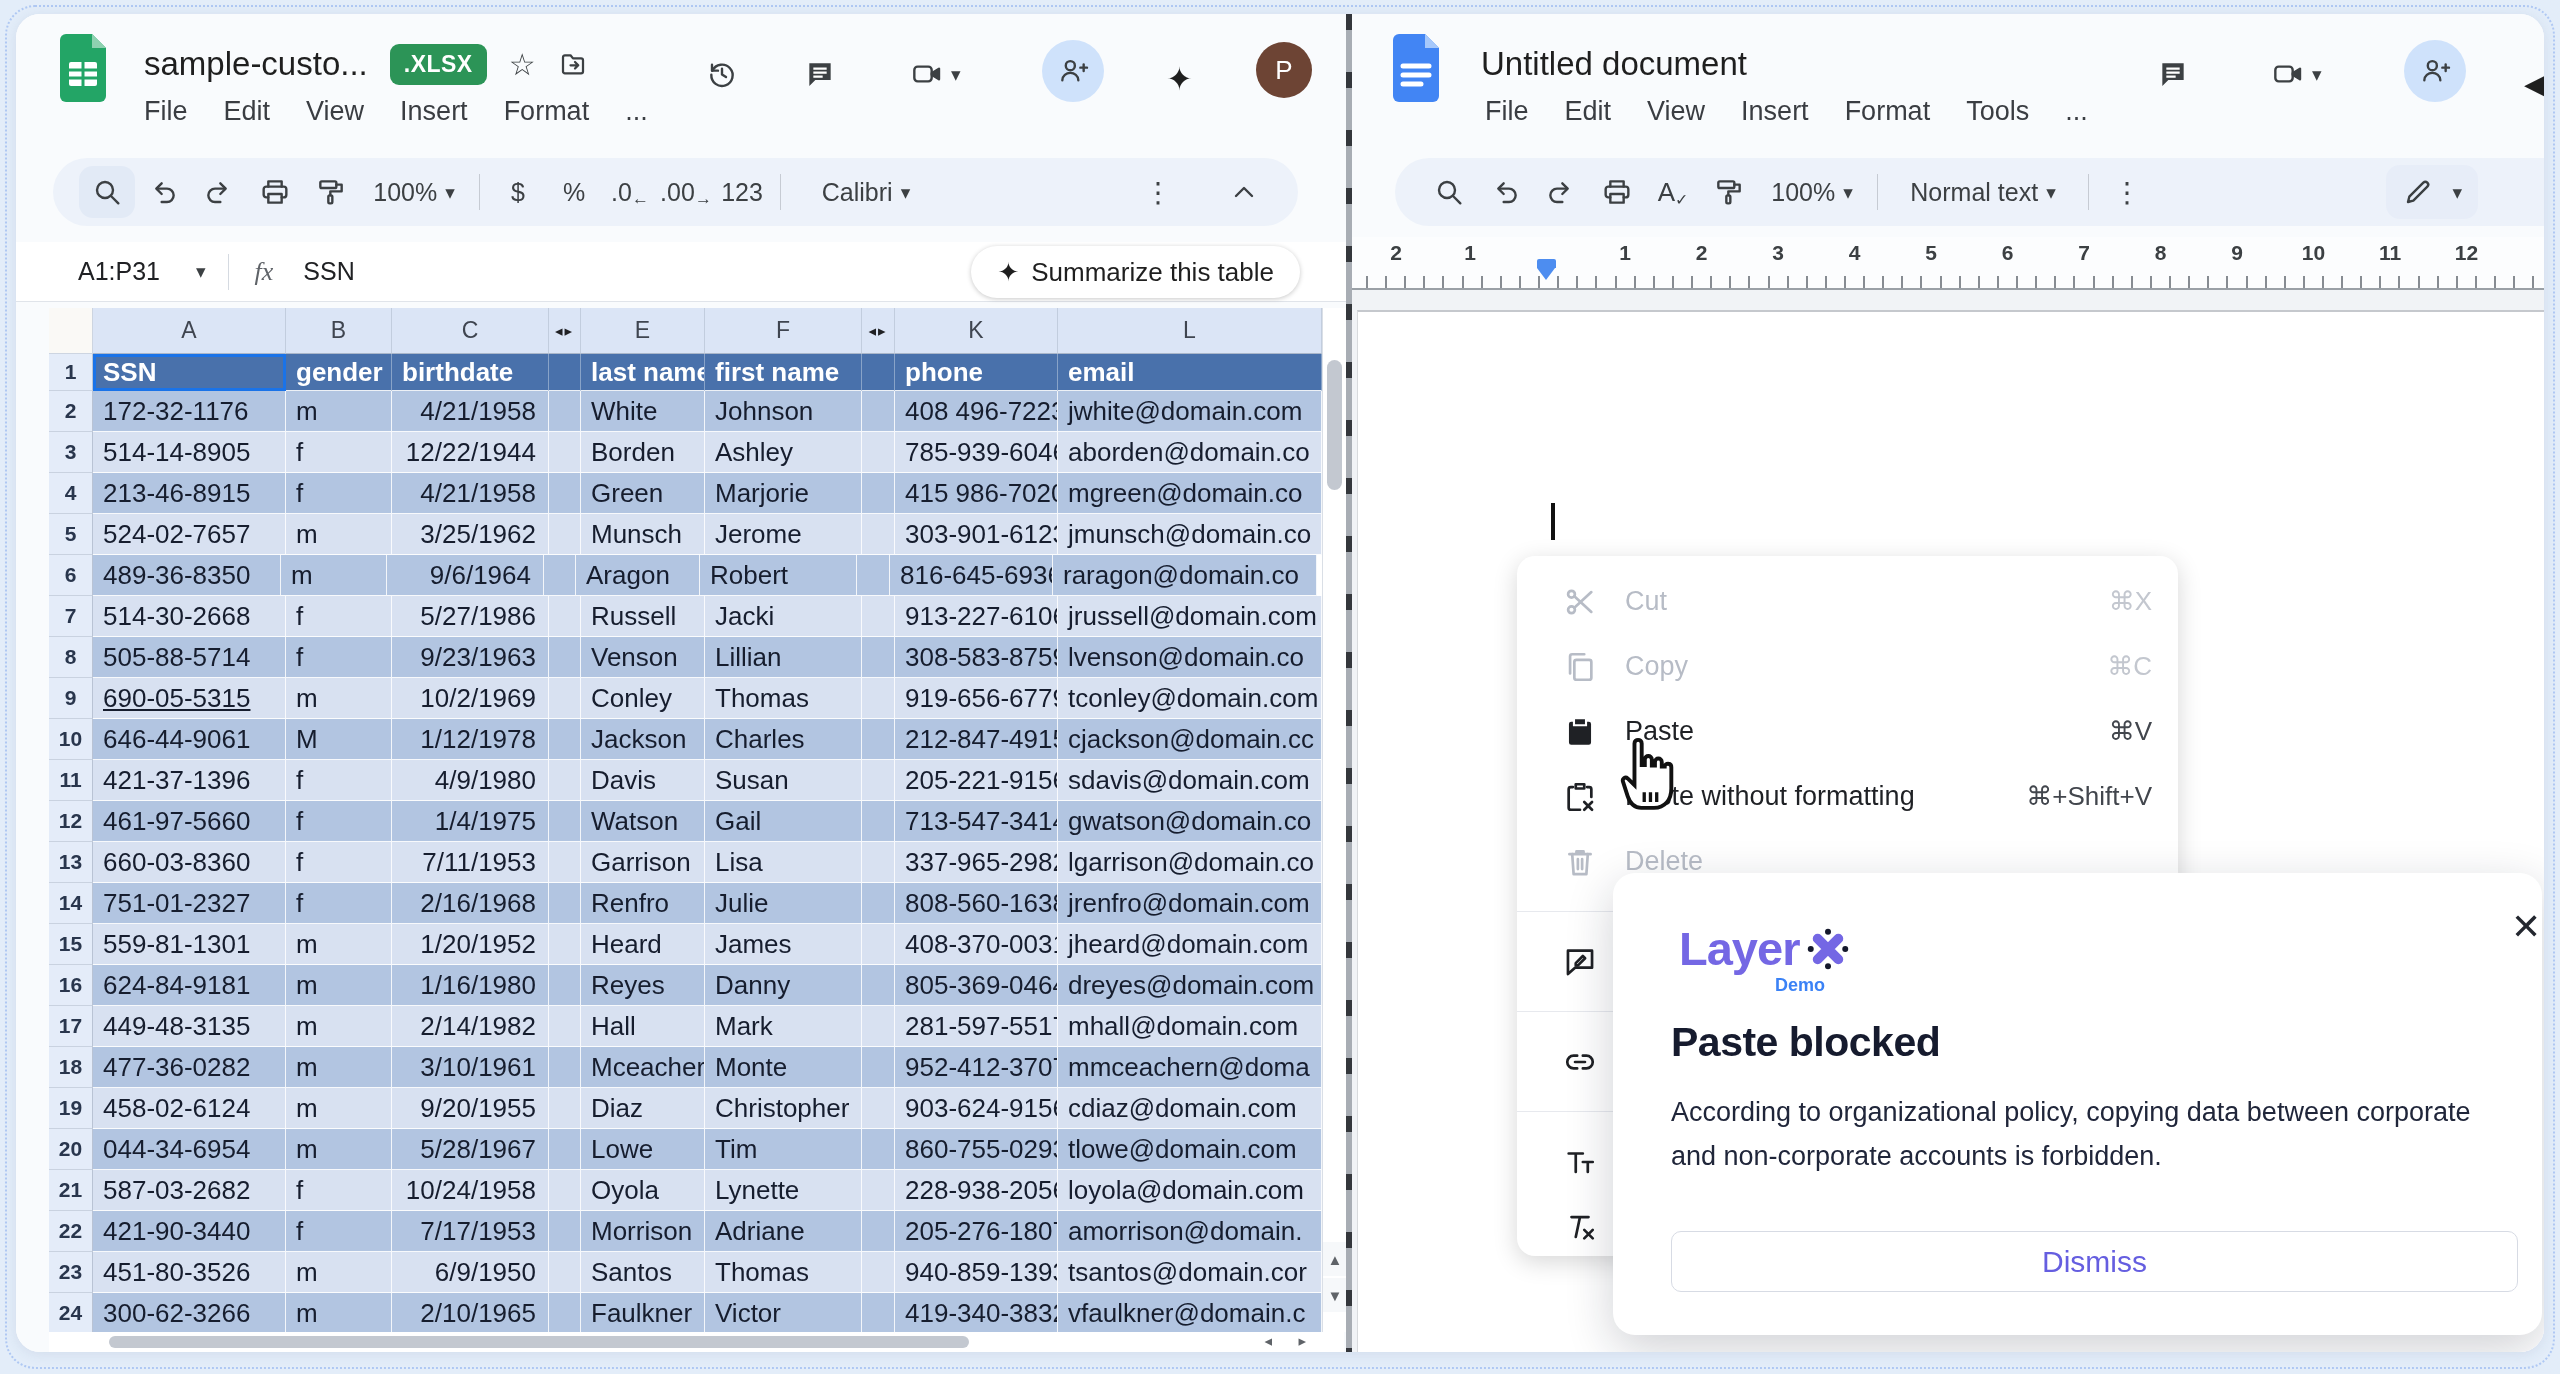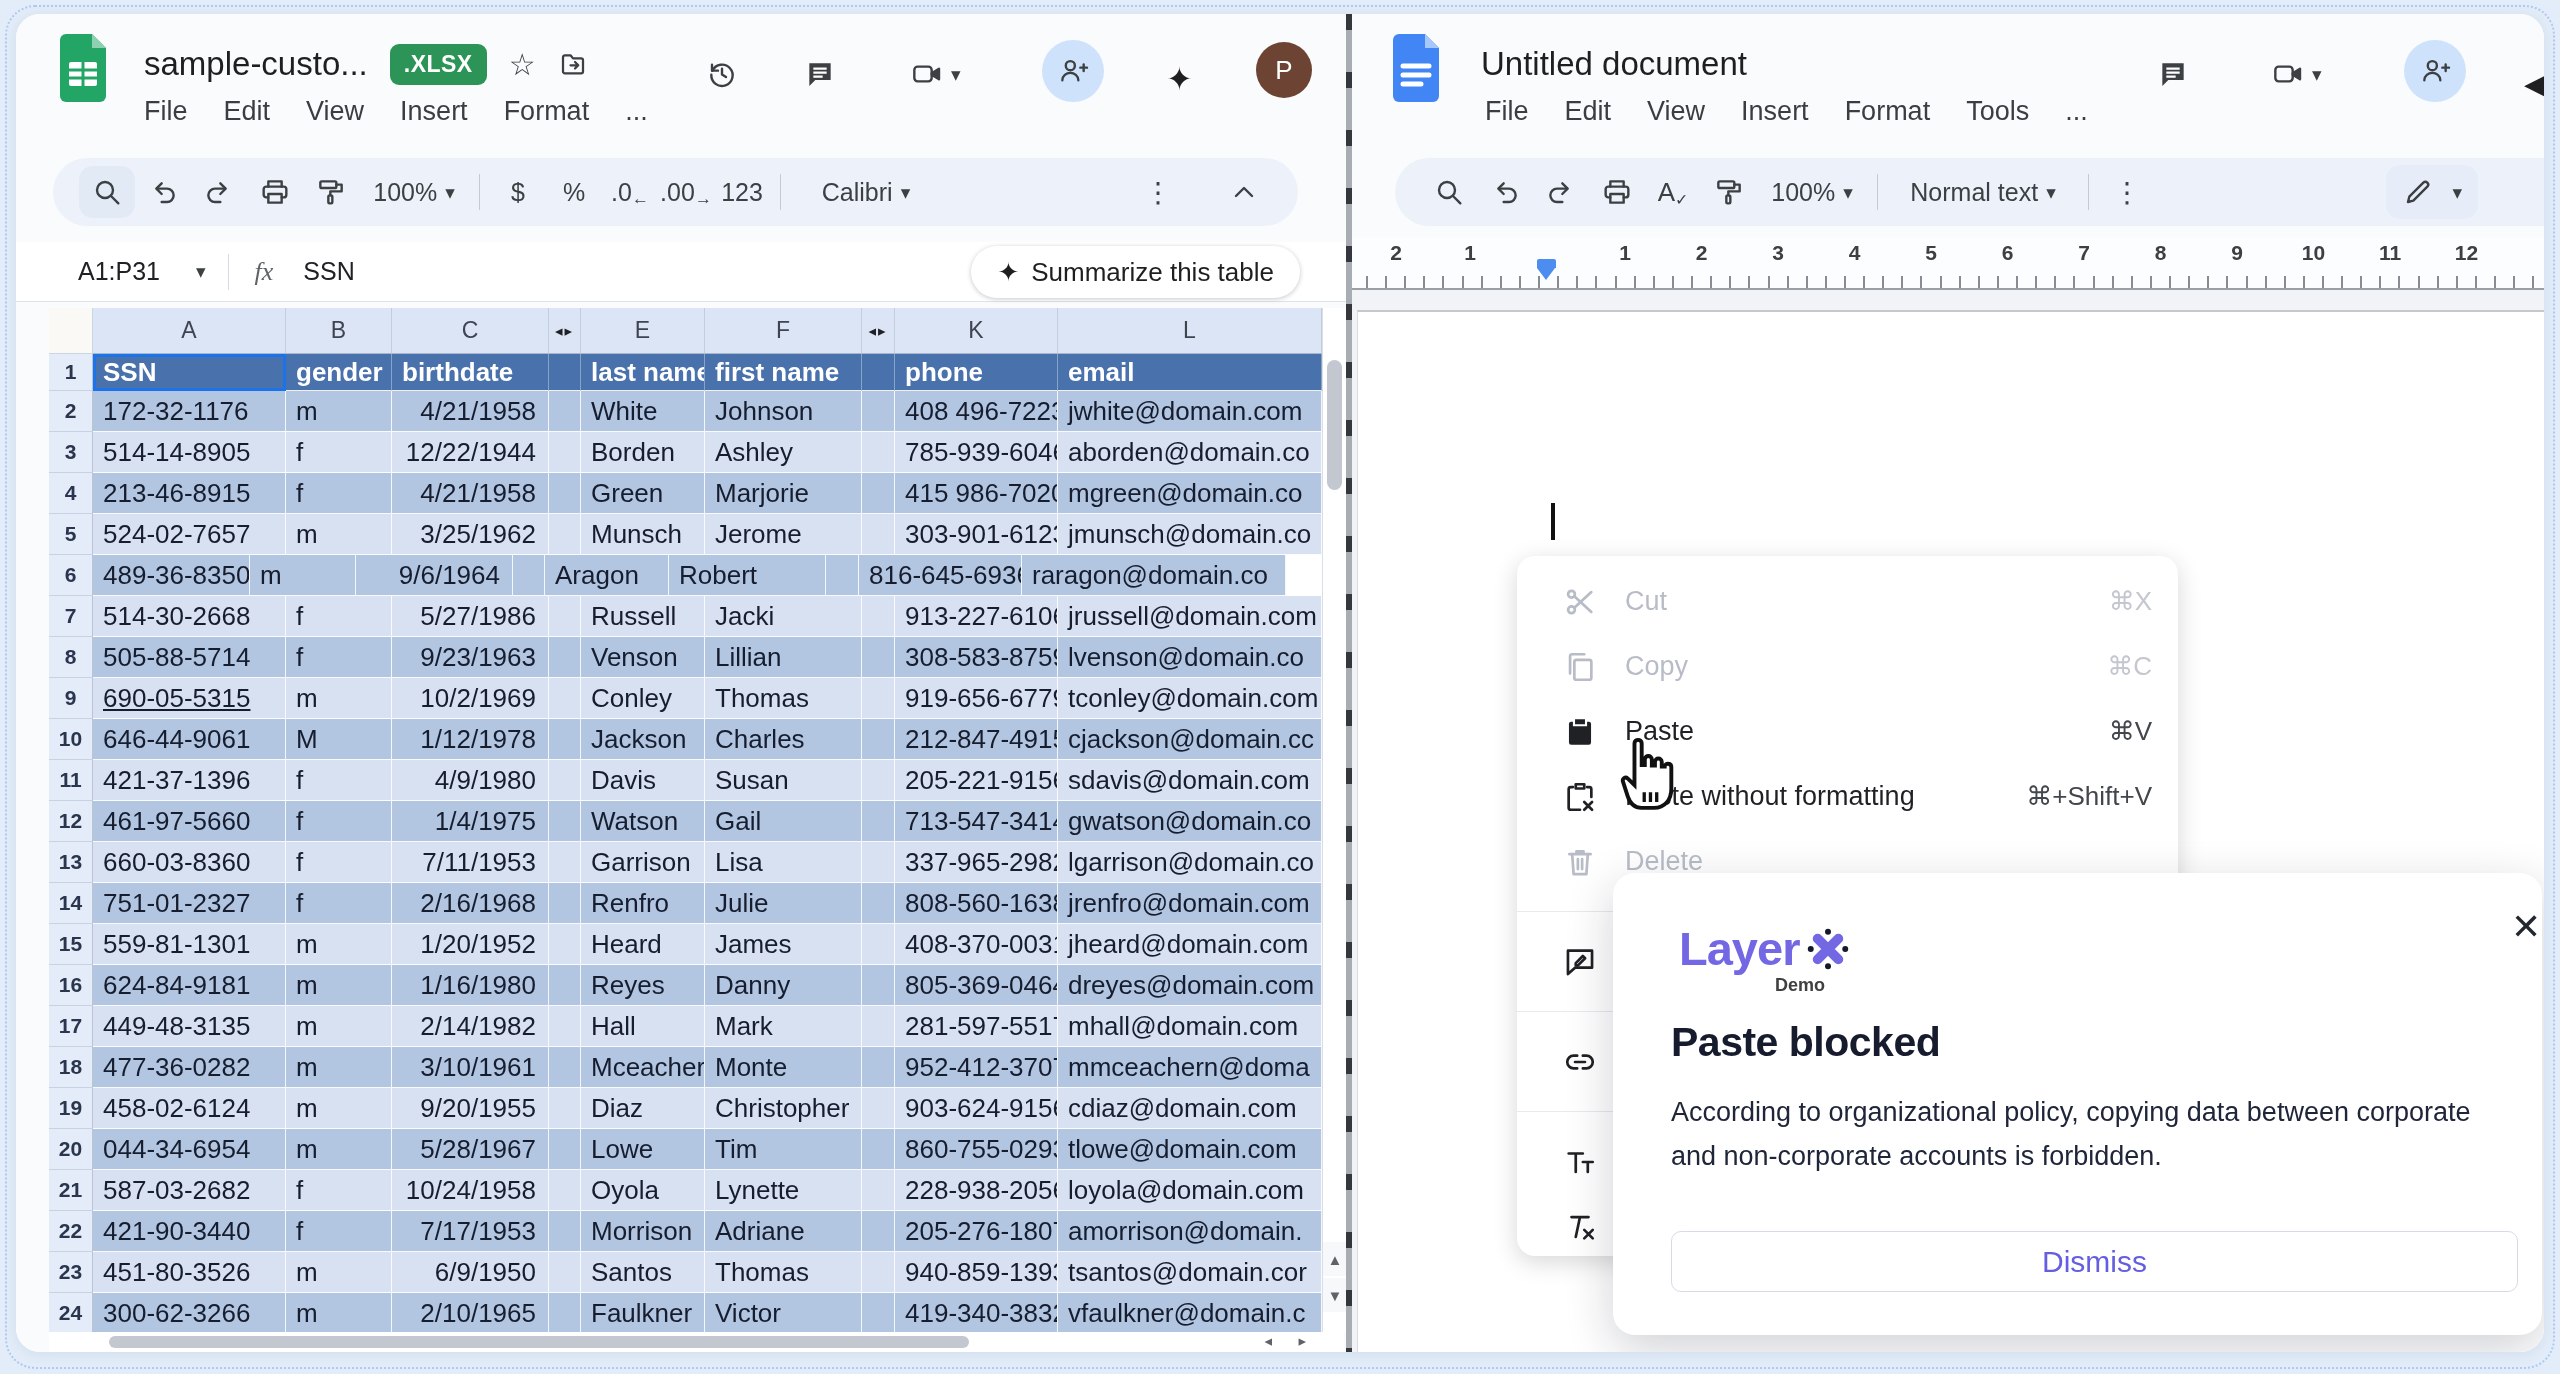--- a/index.html
+++ b/index.html
@@ -91,21 +91,21 @@
   .cm-item.disabled .lbl { color:#b7bcc6; }
   .cm-item.disabled .sc { color:#c3c7cf; }
   .cm-div { height:1px; background:#e7e9ee; margin:17px 0;}
   .hand { position:absolute; left:262px; top:712px; width:78px; z-index:8;}
 
   
   .popup { position:absolute; left:261px; top:859px; width:929px; height:462px; background:#fff; border-radius:22px; box-shadow:0 14px 48px rgba(18,24,46,.20); z-index:10;}
   .close-x { position:absolute; left:895px; top:36px; width:36px; height:36px; font-size:36px; font-weight:300; color:#23272f; line-height:36px; text-align:center;}
   .logo { position:absolute; left:66px; top:48px; display:flex; align-items:center; gap:6px;}
   .logo .word { font-size:47px; color:#7467e4; font-weight:600; letter-spacing:-1px;}
-  .logo-demo { position:absolute; left:162px; top:102px; font-size:18px; font-weight:700; color:#404040;}
+  .logo-demo { position:absolute; left:162px; top:102px; font-size:18px; font-weight:700; color:#3b82f6;}
   .pp-title { position:absolute; left:58px; top:146px; font-size:41px; font-weight:700; color:#161b2e; letter-spacing:-.5px;}
   .pp-body { position:absolute; left:58px; top:218px; width:832px; font-size:27px; color:#20263a; line-height:1.62;}
   .dismiss { position:absolute; left:58px; top:358px; width:847px; height:61px; border:1.5px solid #d7dbe4; border-radius:10px; background:#fff; display:flex; align-items:center; justify-content:center; font-size:30px; color:#655ee0; font-weight:500;}
 </style>
 </head>
 <body>
 
 <div class="card">
 
   <div class="sheets-panel">
@@ -315,21 +315,21 @@
           <div class="cell right" style="width: 157px;">3/25/1962</div>
           <div class="cell" style="width: 32px;"></div>
           <div class="cell" style="width: 124px;">Munsch</div>
           <div class="cell" style="width: 157px;">Jerome</div>
           <div class="cell" style="width: 33px;"></div>
           <div class="cell" style="width: 163px;">303-901-6123</div>
           <div class="cell" style="width: 264px;">jmunsch@domain.co</div>
         </div>
         <div class="row even">
           <div class="gut">6</div>
-          <div class="cell" style="width: 157px;">489-36-8350</div>
+          <div class="cell" style="width: 188px;">489-36-8350</div>
           <div class="cell" style="width: 106px;">m</div>
           <div class="cell right" style="width: 157px;">9/6/1964</div>
           <div class="cell" style="width: 32px;"></div>
           <div class="cell" style="width: 124px;">Aragon</div>
           <div class="cell" style="width: 157px;">Robert</div>
           <div class="cell" style="width: 33px;"></div>
           <div class="cell" style="width: 163px;">816-645-6936</div>
           <div class="cell" style="width: 264px;">raragon@domain.co</div>
         </div>
         <div class="row odd">

